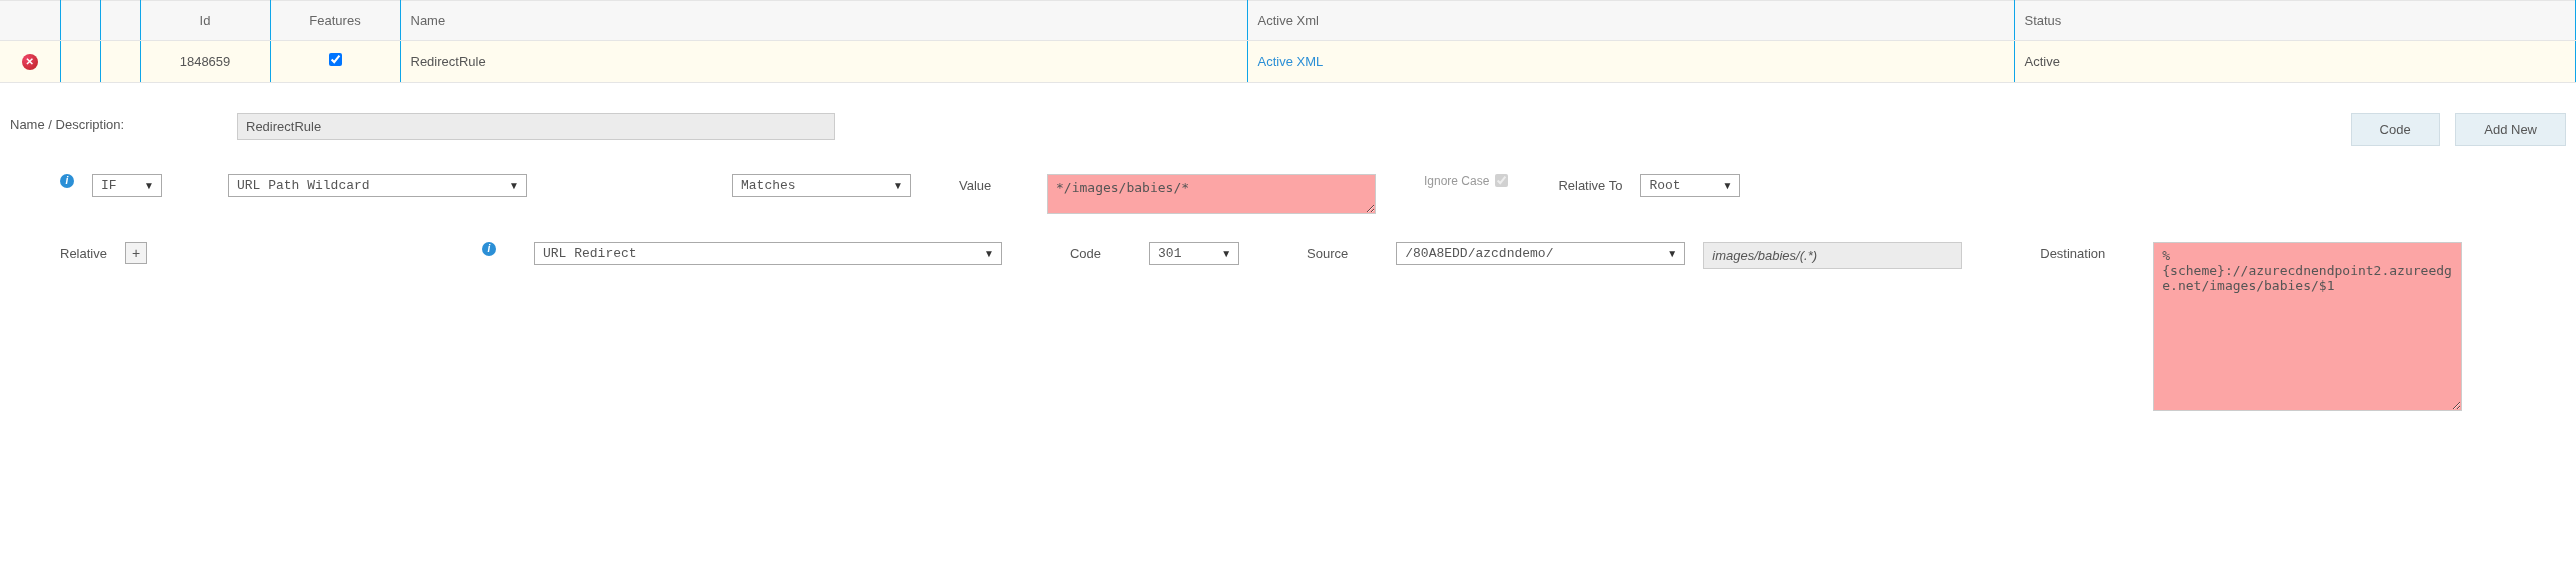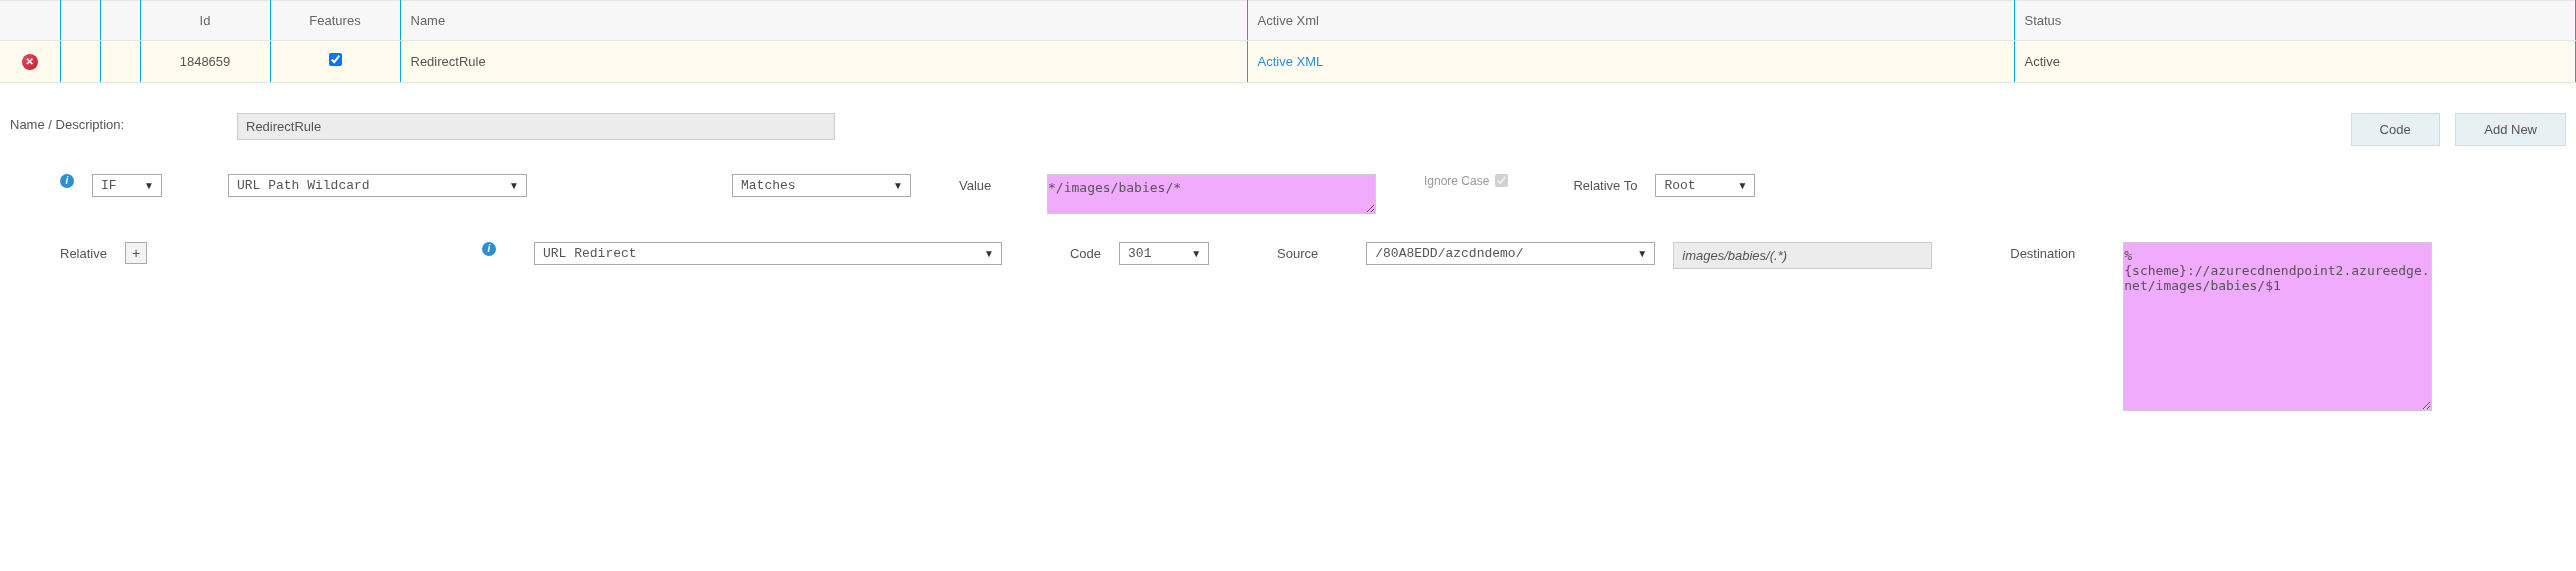--- a/index.html
+++ b/index.html
@@ -21,21 +21,21 @@
 .link { color: #2b8fd6; cursor: pointer; }
 
 .delete-icon { display: inline-flex; width: 16px; height: 16px; background: radial-gradient(circle at 30% 30%, #e46, #b22); border-radius: 50%; align-items: center; justify-content: center; color: #fff; font-size: 10px; font-weight: bold; }
 
 
 .form-area { padding: 30px 10px 10px 10px; }
 .row { display: flex; align-items: flex-start; gap: 18px; margin-bottom: 28px; }
 .label { color: #555; padding-top: 4px; }
 .input-text { background: #ececec; border: 1px solid #ccc; padding: 5px 8px; font-size: 13px; color: #555; }
 .input-text.wide { width: 598px; }
-.textarea { background: #f0abfc; border: 1px solid #ccc; padding: 5px 0; font-size: 13px; color: #555; resize: both; }
+.textarea { background: #fca5a5; border: 1px solid #ccc; padding: 5px 8px; font-size: 13px; color: #555; resize: both; }
 .select { border: 1px solid #aaa; background: #fff; padding: 3px 28px 3px 8px; font-size: 13px; color: #555; position: relative; appearance: none; font-family: Liberation Mono, monospace; -webkit-appearance: none; }
 .sel-wrap { position: relative; display: inline-block; }
 .sel-wrap::after { content: "▼"; position: absolute; right: 8px; top: 50%; transform: translateY(-50%); font-size: 10px; color: #333; pointer-events: none; }
 .btn { background: #e6f0f5; border: 1px solid #d0dde4; padding: 8px 28px; font-size: 13px; color: #555; cursor: pointer; }
 .btn + .btn { margin-left: 12px; }
 .right-btns { margin-left: auto; }
 .info-icon { display: inline-flex; width: 14px; height: 14px; background: #2b8fd6; color: #fff; border-radius: 50%; align-items: center; justify-content: center; font-size: 10px; font-weight: bold; font-style: italic; }
 .plus-btn { border: 1px solid #aaa; background: #f3f3f3; width: 22px; height: 22px; font-size: 14px; color: #555; cursor: pointer; display: inline-flex; align-items: center; justify-content: center; }
 .chk { }
 .indent1 { margin-left: 50px; }
@@ -90,32 +90,32 @@
     <span style="width:30px"></span>
     <span class="sel-wrap"><select class="select" style="width:299px"><option>URL Path Wildcard</option></select></span>
     <span style="width:169px"></span>
     <span class="sel-wrap"><select class="select" style="width:179px"><option>Matches</option></select></span>
     <span class="label" style="width:70px;margin-left:30px">Value</span>
     <textarea class="textarea" style="width: 329px; height: 40px;">*/images/babies/*</textarea>
     <span class="flex-center" style="margin-left:30px">
       <span class="muted">Ignore Case</span>
       <input type="checkbox" checked="" disabled="" style="">
     </span>
-    <span class="label" style="margin-left:47px">Relative To</span>
+    <span class="label" style="margin-left:32px">Relative To</span>
     <span class="sel-wrap"><select class="select" style="width:100px"><option>Root</option></select></span>
   </div>
 
   <div class="row indent2" style="align-items:flex-start">
     <span class="label">Relative</span>
     <button class="plus-btn">+</button>
     <span style="width:299px"></span>
     <span class="info-icon">i</span>
     <span class="sel-wrap" style="margin-left:20px"><select class="select" style="width:468px"><option>URL Redirect</option></select></span>
     <span class="label" style="margin-left:50px">Code</span>
-    <span class="sel-wrap" style=""><select class="select" style="width:90px"><option>301</option></select></span>
+    <span class="sel-wrap" style="margin-left:30px"><select class="select" style="width:90px"><option>301</option></select></span>
     <span class="label" style="margin-left:50px">Source</span>
     <span class="sel-wrap" style="margin-left:30px"><select class="select" style="width:289px"><option>/80A8EDD/azcdndemo/</option></select></span>
     <input class="input-text" style="width: 259px; font-style: italic;" value="images/babies/(.*)">
     <span class="label" style="margin-left:60px">Destination</span>
     <textarea class="textarea" style="width: 309px; height: 169px; margin-left: 30px;">%{scheme}://azurecdnendpoint2.azureedge.net/images/babies/$1</textarea>
   </div>
 
 </div>
 
 

